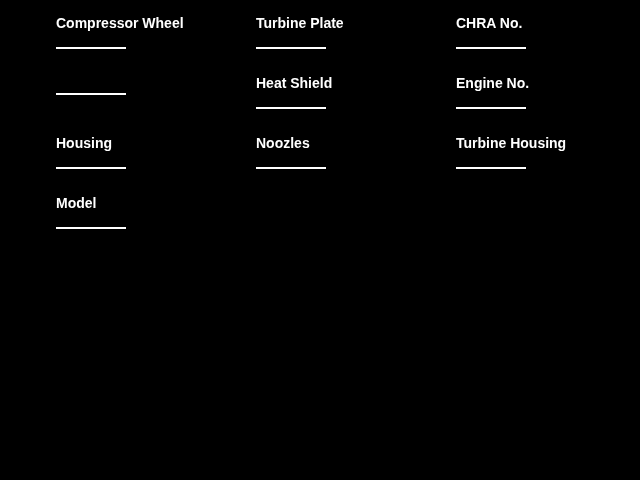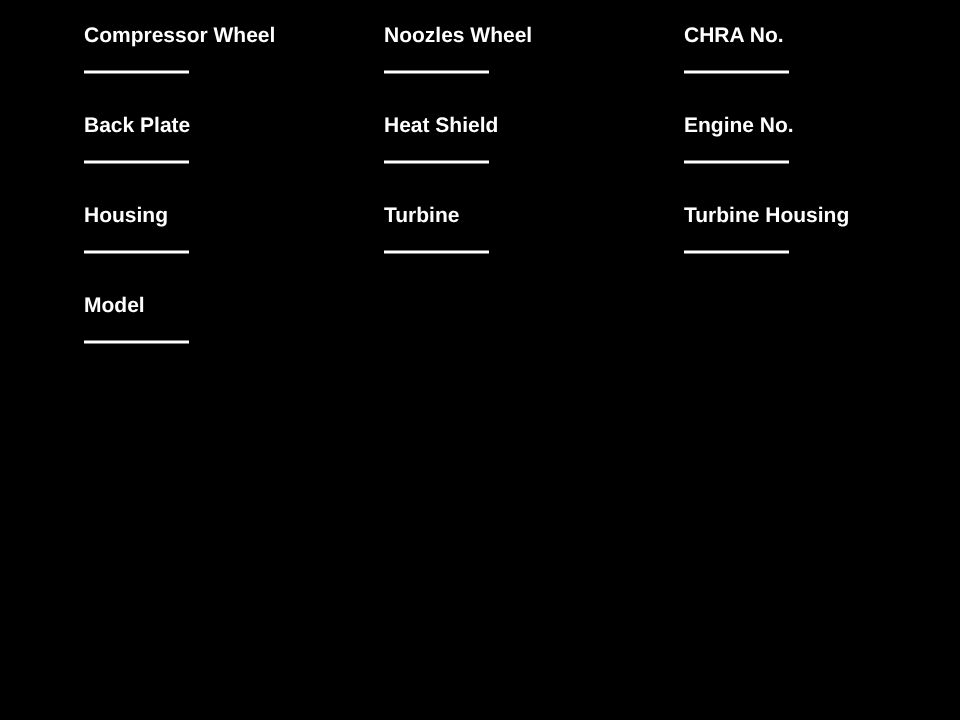--- a/index.html
+++ b/index.html
@@ -43,48 +43,47 @@
 </head>
 <body style="--bg: #000000; --fg: #ffffff; --line: #ffffff;">
 
 <div class="form-grid">
 
   <div class="field-cell">
     <div class="field-label">Compressor Wheel</div>
     <div class="field-blank"></div>
   </div>
   <div class="field-cell">
-    <div class="field-label">Noozles Wheel</div>
+    <div class="field-label">Turbine Plate</div>
     <div class="field-blank"></div>
   </div>
   <div class="field-cell">
     <div class="field-label">CHRA No.</div>
     <div class="field-blank"></div>
   </div>
 
   <div class="field-cell">
-    <div class="field-label">Back Plate</div>
     <div class="field-blank"></div>
   </div>
   <div class="field-cell">
     <div class="field-label">Heat Shield</div>
     <div class="field-blank"></div>
   </div>
 
   <div class="field-cell">
     <div class="field-label">Engine No.</div>
     <div class="field-blank"></div>
   </div>
   <div class="field-cell">
     <div class="field-label">Housing</div>
     <div class="field-blank"></div>
   </div>
 
   <div class="field-cell">
-    <div class="field-label">Turbine</div>
+    <div class="field-label">Noozles</div>
     <div class="field-blank"></div>
   </div>
   <div class="field-cell">
     <div class="field-label">Turbine Housing</div>
     <div class="field-blank"></div>
   </div>
   <div class="field-cell">
     <div class="field-label">Model</div>
     <div class="field-blank"></div>
   </div>

